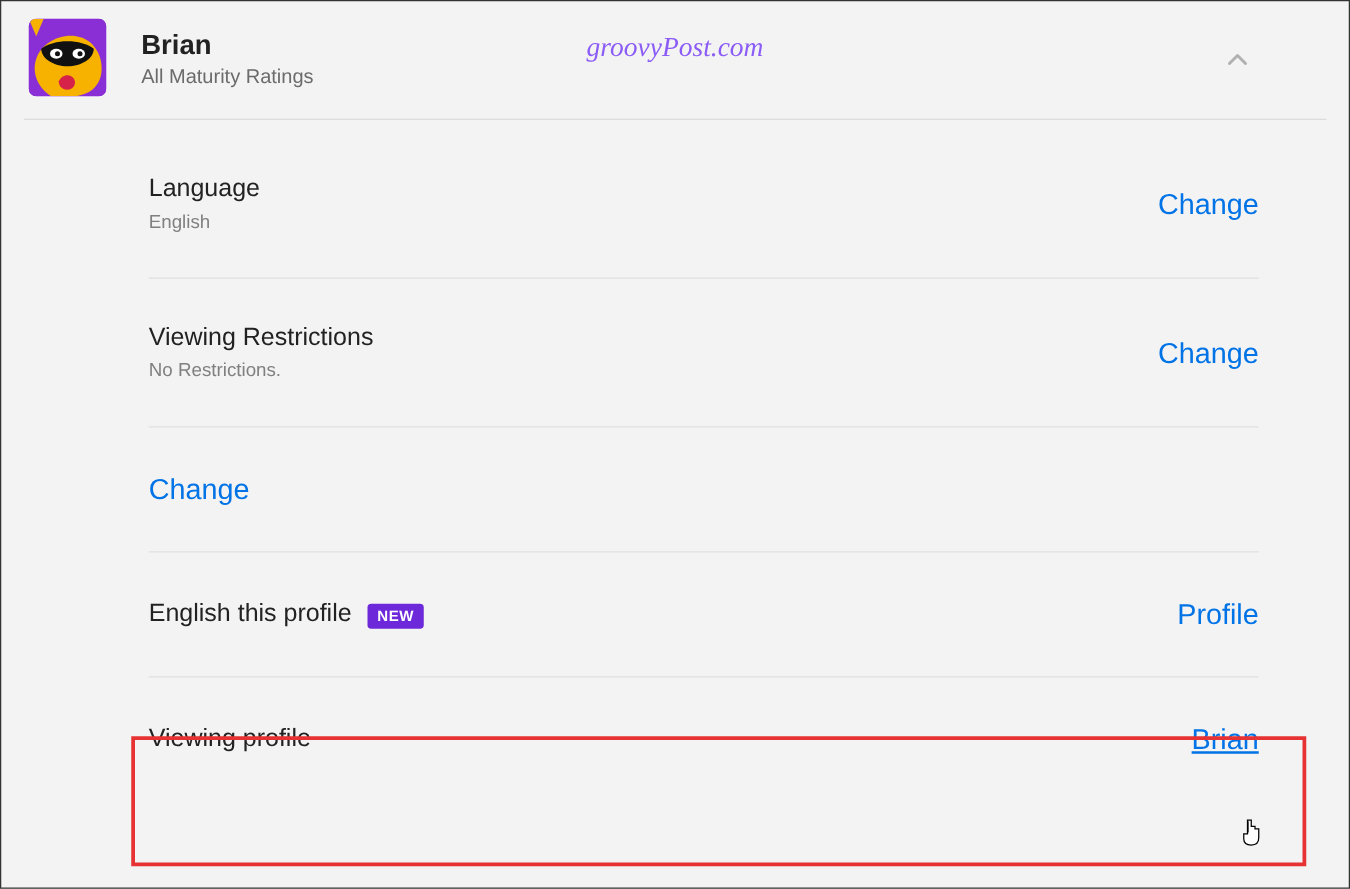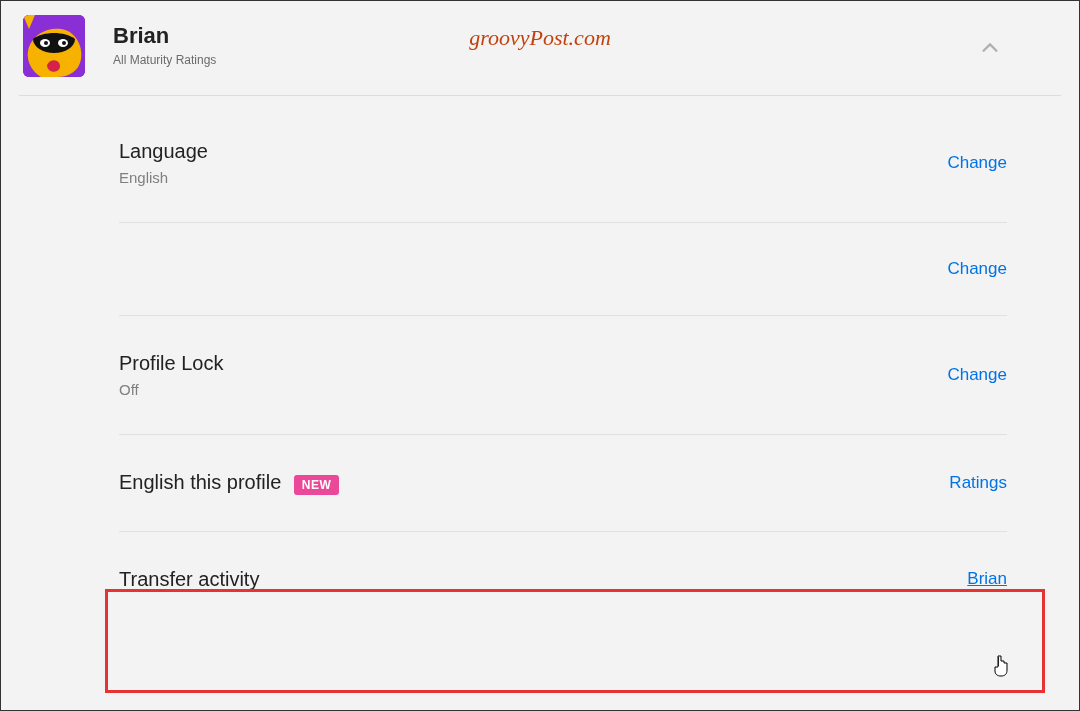--- a/index.html
+++ b/index.html
@@ -13,21 +13,21 @@
     border: 1px solid #333;
   }
   .watermark {
     position: absolute;
     top: 24px;
     left: 50%;
     transform: translateX(-50%);
     font-family: Georgia, "Times New Roman", serif;
     font-style: italic;
     font-size: 22px;
-    color: #c2410c;
+    color: #8b5cf6;
     z-index: 5;
     pointer-events: none;
   }
   .header {
     display: flex;
     align-items: flex-start;
     padding: 14px 22px 18px 22px;
     position: relative;
   }
   .avatar {
@@ -43,21 +43,21 @@
   .profile-text {
     margin-left: 28px;
     padding-top: 8px;
   }
   .profile-name {
     font-size: 22px;
     font-weight: 600;
     color: #222;
   }
   .profile-sub {
-    font-size: 12px;
+    font-size: 16px;
     color: #6b6b6b;
     margin-top: 4px;
   }
   .chevron {
     position: absolute;
     right: 78px;
     top: 36px;
     color: #b0b0b0;
   }
   .chevron svg { width: 22px; height: 22px; }
@@ -84,28 +84,28 @@
     font-size: 20px;
     color: #222;
     font-weight: 400;
   }
   .row-sub {
     font-size: 15px;
     color: #808080;
     margin-top: 6px;
   }
   .row-action {
-    font-size: 17px;
+    font-size: 23px;
     color: #0073e6;
     cursor: pointer;
   }
   .row-action.underline { text-decoration: underline; }
   .badge {
     display: inline-block;
-    background: #ec4899;
+    background: #6d28d9;
     color: #fff;
     font-size: 12px;
     font-weight: 700;
     padding: 3px 8px;
     border-radius: 3px;
     vertical-align: middle;
     margin-left: 8px;
     letter-spacing: 0.5px;
   }
   .highlight-box {
@@ -164,43 +164,41 @@
   <div class="row">
     <div class="row-left">
       <div class="row-title">Language</div>
       <div class="row-sub">English</div>
     </div>
     <div class="row-action">Change</div>
   </div>
 
   <div class="row">
     <div class="row-left">
+      <div class="row-title">Viewing Restrictions</div>
+      <div class="row-sub">No Restrictions.</div>
     </div>
     <div class="row-action">Change</div>
   </div>
 
   <div class="row">
-    <div class="row-left">
-      <div class="row-title">Profile Lock</div>
-      <div class="row-sub">Off</div>
-    </div>
     <div class="row-action">Change</div>
   </div>
 
   <div class="row">
     <div class="row-left">
       <span class="row-title">English this profile</span>
       <span class="badge">NEW</span>
     </div>
-    <div class="row-action">Ratings</div>
+    <div class="row-action">Profile</div>
   </div>
 
   <div class="row noborder">
     <div class="row-left">
-      <div class="row-title">Transfer activity</div>
+      <div class="row-title">Viewing profile</div>
     </div>
     <div class="row-action underline">Brian</div>
   </div>
 
 </div>
 
 <div class="highlight-box"></div>
 
 <div class="cursor">
   <svg viewBox="0 0 18 22">

